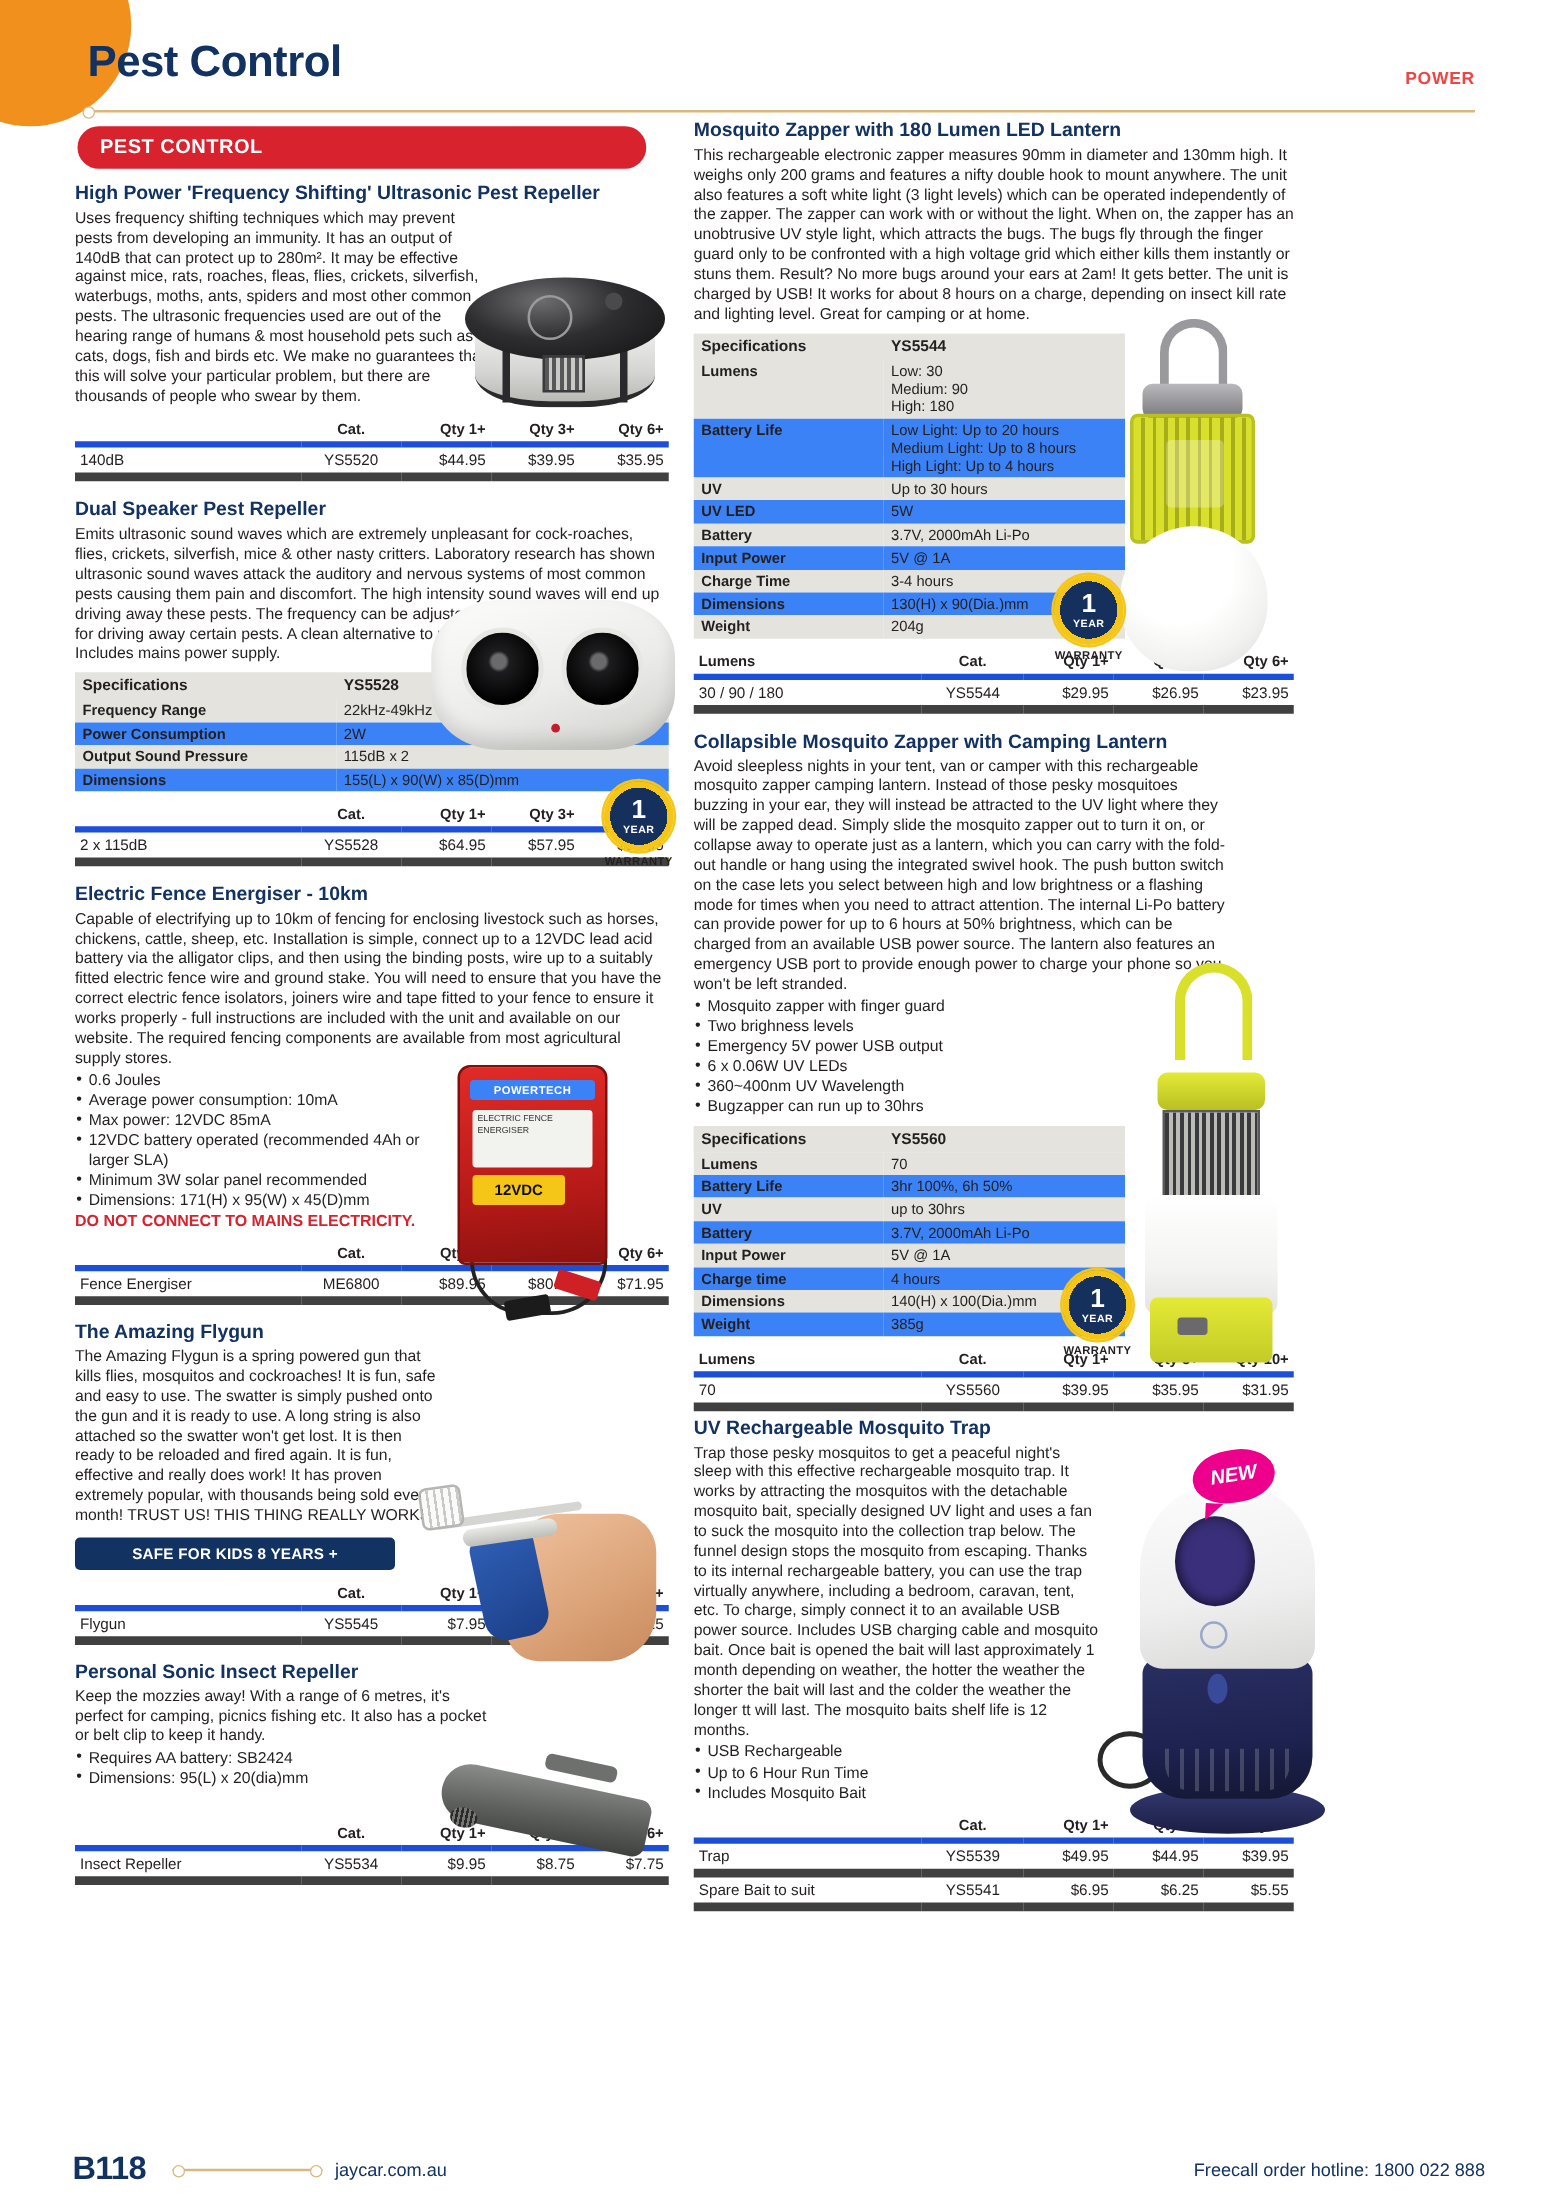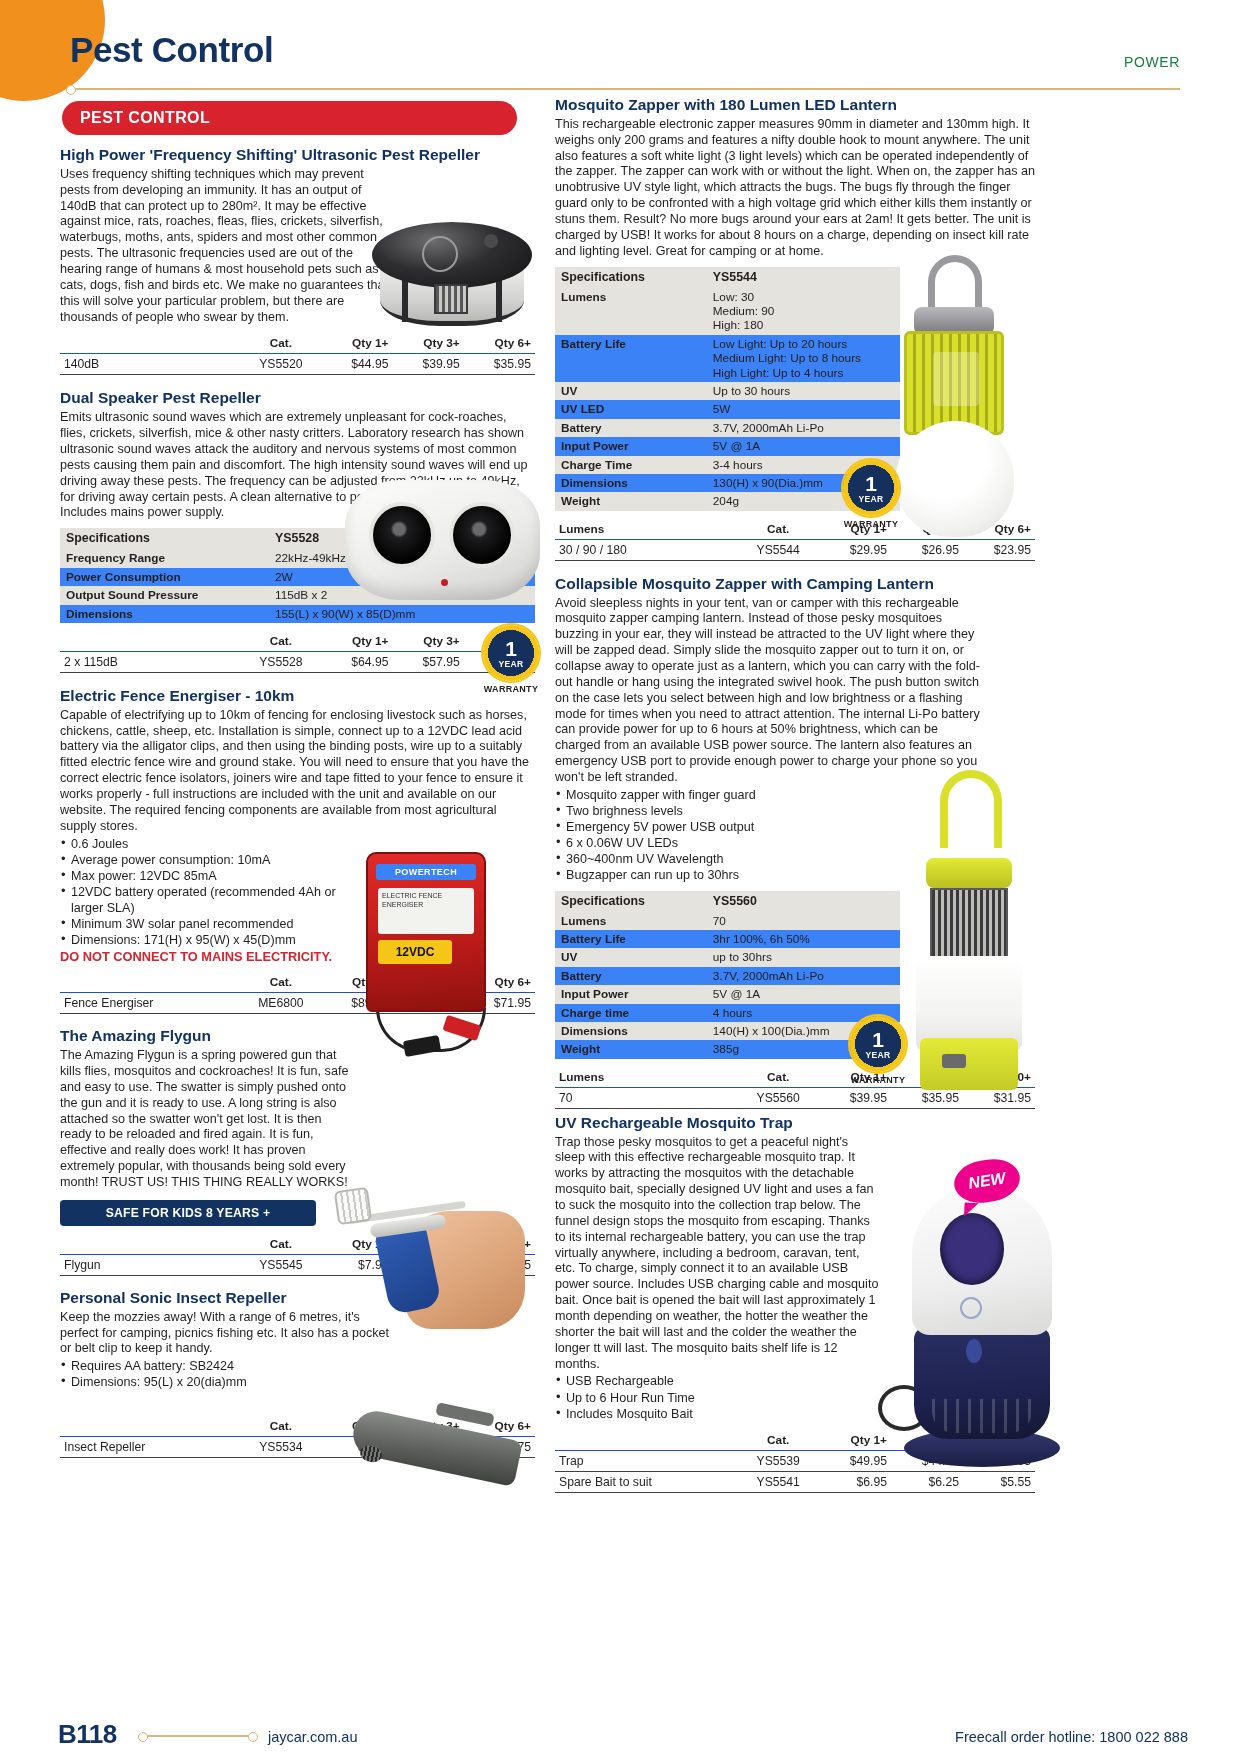--- a/index.html
+++ b/index.html
@@ -21,21 +21,21 @@
   }
 
   
   .hdr { position: absolute; left: 70px; top: 32px; width: 1110px; z-index: 3; }
   .hdr-title {
     font-size: 35px; font-weight: bold; color: #123262;
     letter-spacing: -0.4px; line-height: 1;
   }
   .hdr-right {
     position: absolute; right: 0; top: 22px;
-    font-size: 14px; font-weight: normal; color: #15803d; letter-spacing: 0.6px;
+    font-size: 14px; font-weight: bold; color: #ef4444; letter-spacing: 0.6px;
   }
   .hdr-rule {
     position: absolute; left: 70px; top: 88px; width: 1110px; height: 2px;
     background: #d9b87c; z-index: 3;
   }
   .hdr-rule:before {
     content:""; position: absolute; left: -4px; top: -3px;
     width: 8px; height: 8px; border-radius: 50%;
     background: #fff; border: 1.5px solid #d9b87c;
   }
@@ -81,26 +81,26 @@
   table.spec tr { background: #3b82f6; }
   table.spec tr:nth-child(even) { background: #e4e3de; }
   table.spec tr.hdr-row td { font-weight: bold; font-size: 12.4px; padding: 3px 6px; background:#e4e3de; }
   table.spec tr.hdr-row { background: #e4e3de; }
   table.spec td.k { width: 44%; font-weight: bold; }
 
   
   table.price { width: 100%; border-collapse: collapse; margin-top: 9px; }
   table.price th {
     font-size: 11.8px; font-weight: bold; text-align: right;
-    padding: 2px 4px 3px 4px; border-bottom: 1px solid #1d4ed8;
+    padding: 2px 4px 3px 4px; border-bottom: 5px solid #1d4ed8;
   }
   table.price th.lbl { text-align: left; font-weight: bold; }
   table.price td {
     font-size: 12.2px; text-align: right; padding: 3px 4px;
-    border-bottom: 1px solid #404040;
+    border-bottom: 7px solid #404040;
   }
   table.price td.lbl { text-align: left; }
   table.price td.cat, table.price th.cat { text-align: center; width: 17%; }
   table.price th.q, table.price td.q { width: 15%; }
 
   
   .kids-badge {
     margin-top: 9px; width: 256px; height: 26px; border-radius: 4px;
     background: #123262; color: #fff; font-size: 12.2px; font-weight: bold;
     display: flex; align-items: center; justify-content: center; letter-spacing: 0.2px;

